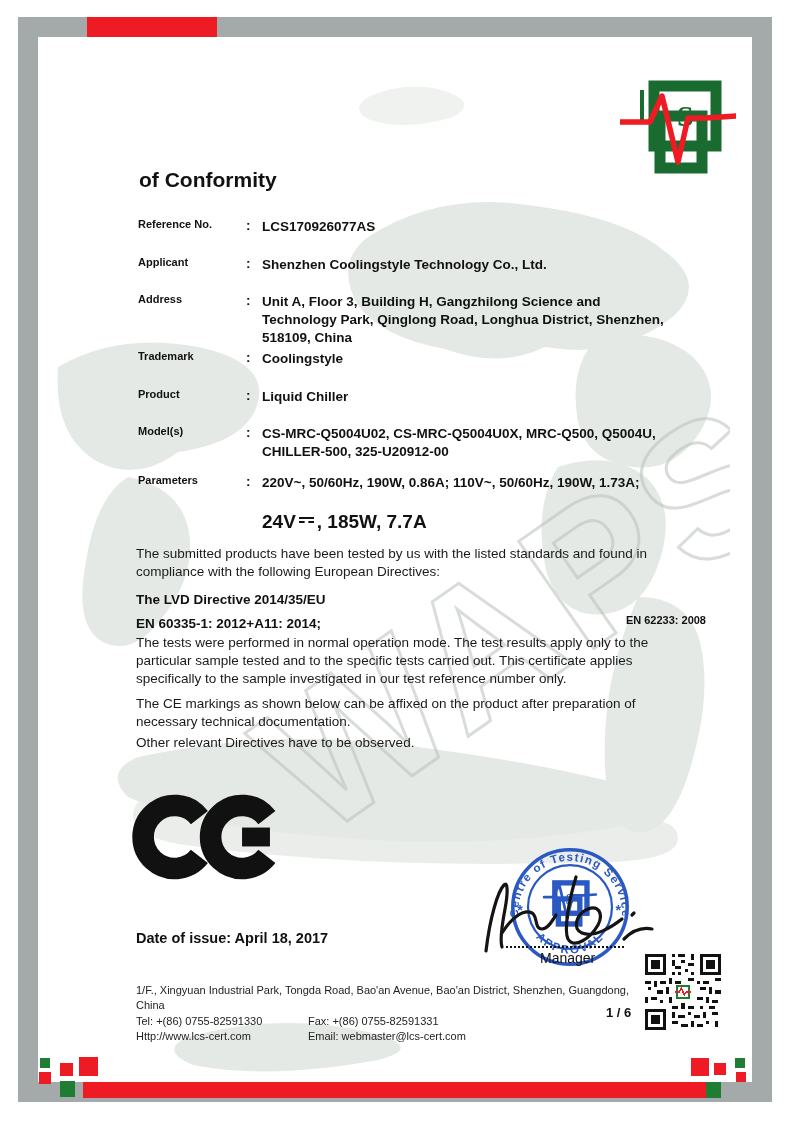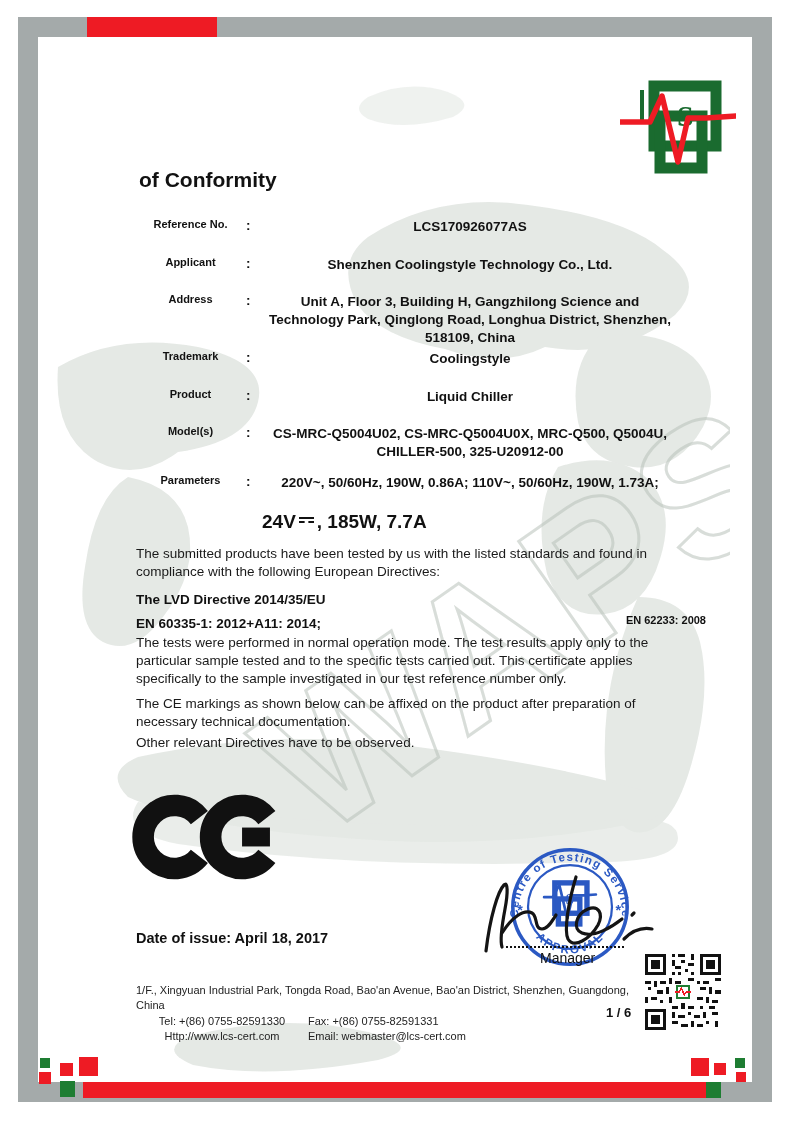--- a/index.html
+++ b/index.html
@@ -12,21 +12,21 @@
   
   #mapbg{position:absolute;left:38px;top:37px;width:714px;height:1045px;z-index:1;pointer-events:none;}
   
   #watermark{position:absolute;left:130px;top:300px;width:600px;height:560px;z-index:2;pointer-events:none;}
   
   #logo{position:absolute;left:620px;top:76px;width:116px;height:112px;z-index:5;}
   
   #title{position:absolute;left:138px;top:126px;font-size:35px;font-weight:bold;letter-spacing:1px;color:#111;z-index:5;}
   #subtitle{position:absolute;left:139px;top:168px;font-size:21px;font-weight:bold;color:#111;z-index:5;}
   
-  .frow{position:absolute;left:138px;width:570px;z-index:5;text-align:center;}
+  .frow{position:absolute;left:138px;width:570px;z-index:5;}
   .lbl{position:absolute;left:0;top:0;width:105px;font-size:11px;font-weight:bold;color:#111;}
   .col{position:absolute;left:108px;top:0;font-size:13.5px;font-weight:bold;color:#111;}
   .val{position:absolute;left:124px;top:0;width:416px;font-size:13.5px;font-weight:bold;color:#111;line-height:1.35;}
   .pline2{position:absolute;left:124px;top:37px;font-size:19px;font-weight:bold;color:#111;white-space:nowrap;}
   .dc-symbol{display:inline-block;position:relative;width:15px;height:9px;border-top:2.5px solid #111;margin:0 3px 0 3px;vertical-align:baseline;}
   .dc-symbol::after{content:"";position:absolute;left:0;right:0;top:2px;border-top:2.5px dashed #111;}
   
   .para{position:absolute;left:136px;width:545px;font-size:13.5px;line-height:1.35;color:#1a1a1a;z-index:5;}
   .bold{font-weight:bold;color:#111;}
   #stdrow{position:absolute;left:136px;top:614px;width:570px;z-index:5;}
@@ -39,21 +39,21 @@
   
   #stamp{position:absolute;left:503px;top:840px;z-index:5;}
   #signature{position:absolute;left:472px;top:855px;z-index:6;}
   #dotline{position:absolute;left:506px;top:946px;width:118px;border-bottom:2px dotted #111;z-index:7;}
   #manager{position:absolute;left:540px;top:950px;font-size:14px;color:#111;z-index:7;}
   
   #qr{position:absolute;left:645px;top:954px;width:76px;height:76px;z-index:6;}
   
   #footer{position:absolute;left:136px;top:983px;width:500px;font-size:11px;line-height:1.4;color:#222;z-index:5;}
   .frow2{display:flex;}
-  .fcell1{width:172px;text-align:center;}
+  .fcell1{width:172px;}
   #pagenum{position:absolute;left:606px;top:1005px;font-size:13px;font-weight:bold;color:#111;z-index:5;}
   
   .sq{position:absolute;z-index:6;}
   #botbar{position:absolute;left:83px;top:1082px;width:623px;height:16px;background:#ee1b24;z-index:6;}
 </style>
 </head>
 <body>
 
 <div id="page">
 

